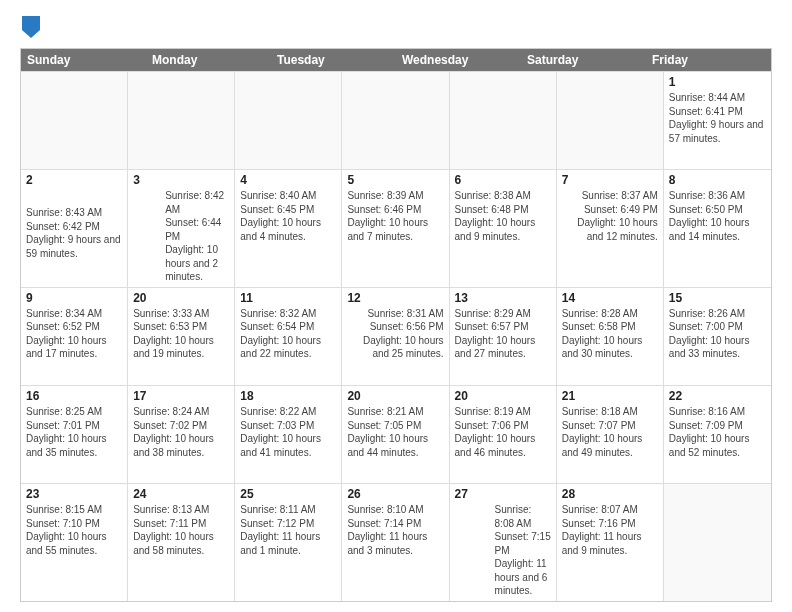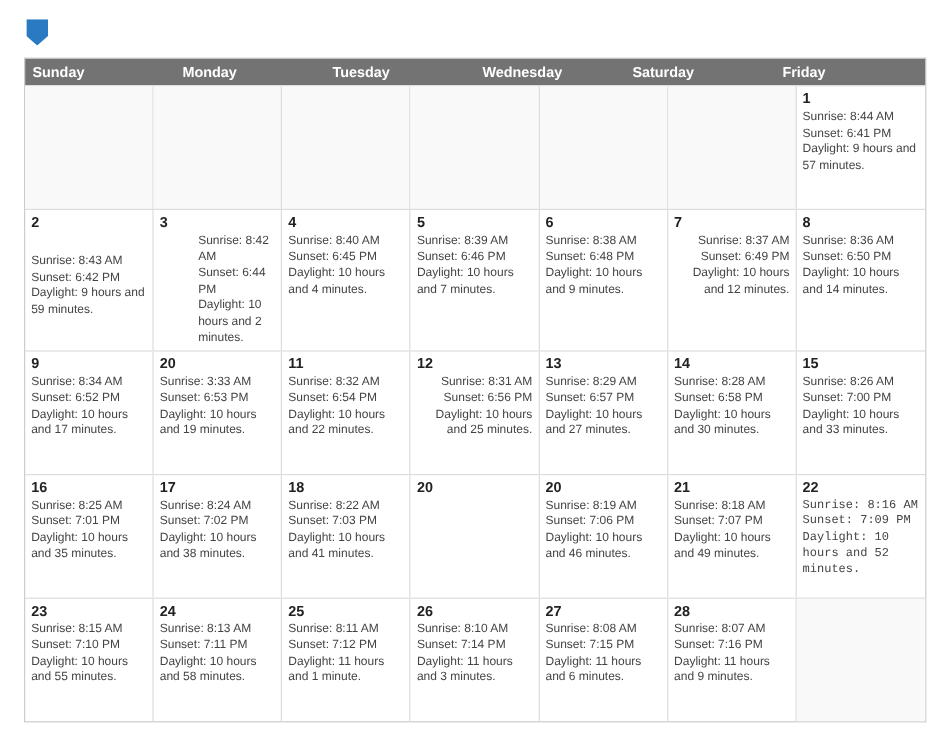--- a/index.html
+++ b/index.html
@@ -254,36 +254,39 @@
 Daylight: 10 hours and 38 minutes.</div>
           </div>
           <div class="cal-cell">
             <div class="day-num">18</div>
             <div class="day-info" style="white-space: pre-line;">Sunrise: 8:22 AM
 Sunset: 7:03 PM
 Daylight: 10 hours and 41 minutes.</div>
           </div>
           <div class="cal-cell">
             <div class="day-num">20</div>
+            <div class="day-info" style="white-space: pre-line;">Sunrise: 8:21 AM
+Sunset: 7:05 PM
+Daylight: 10 hours and 44 minutes.</div>
           </div>
           <div class="cal-cell">
             <div class="day-num">20</div>
             <div class="day-info" style="white-space: pre-line;">Sunrise: 8:19 AM
 Sunset: 7:06 PM
 Daylight: 10 hours and 46 minutes.</div>
           </div>
           <div class="cal-cell">
             <div class="day-num">21</div>
             <div class="day-info" style="white-space: pre-line;">Sunrise: 8:18 AM
 Sunset: 7:07 PM
 Daylight: 10 hours and 49 minutes.</div>
           </div>
           <div class="cal-cell">
             <div class="day-num">22</div>
-            <div class="day-info" style="white-space: pre-line; font-family: Liberation Mono, monospace;">Sunrise: 8:16 AM
+            <div class="day-info" style="white-space: pre-line;">Sunrise: 8:16 AM
 Sunset: 7:09 PM
 Daylight: 10 hours and 52 minutes.</div>
           </div>
         </div>
         <div class="cal-row">
           <div class="cal-cell">
             <div class="day-num">23</div>
             <div class="day-info" style="white-space: pre-line;">Sunrise: 8:15 AM
 Sunset: 7:10 PM
 Daylight: 10 hours and 55 minutes.</div>
@@ -301,21 +304,21 @@
 Daylight: 11 hours and 1 minute.</div>
           </div>
           <div class="cal-cell">
             <div class="day-num">26</div>
             <div class="day-info" style="white-space: pre-line;">Sunrise: 8:10 AM
 Sunset: 7:14 PM
 Daylight: 11 hours and 3 minutes.</div>
           </div>
           <div class="cal-cell">
             <div class="day-num">27</div>
-            <div class="day-info" style="white-space: pre-line;">Sunrise: 8:08 AM
+            <div class="day-info" style="white-space: pre-line; margin-left: 40px;">Sunrise: 8:08 AM
 Sunset: 7:15 PM
 Daylight: 11 hours and 6 minutes.</div>
           </div>
           <div class="cal-cell">
             <div class="day-num">28</div>
             <div class="day-info" style="white-space: pre-line;">Sunrise: 8:07 AM
 Sunset: 7:16 PM
 Daylight: 11 hours and 9 minutes.</div>
           </div>
           <div class="cal-cell empty"></div>

